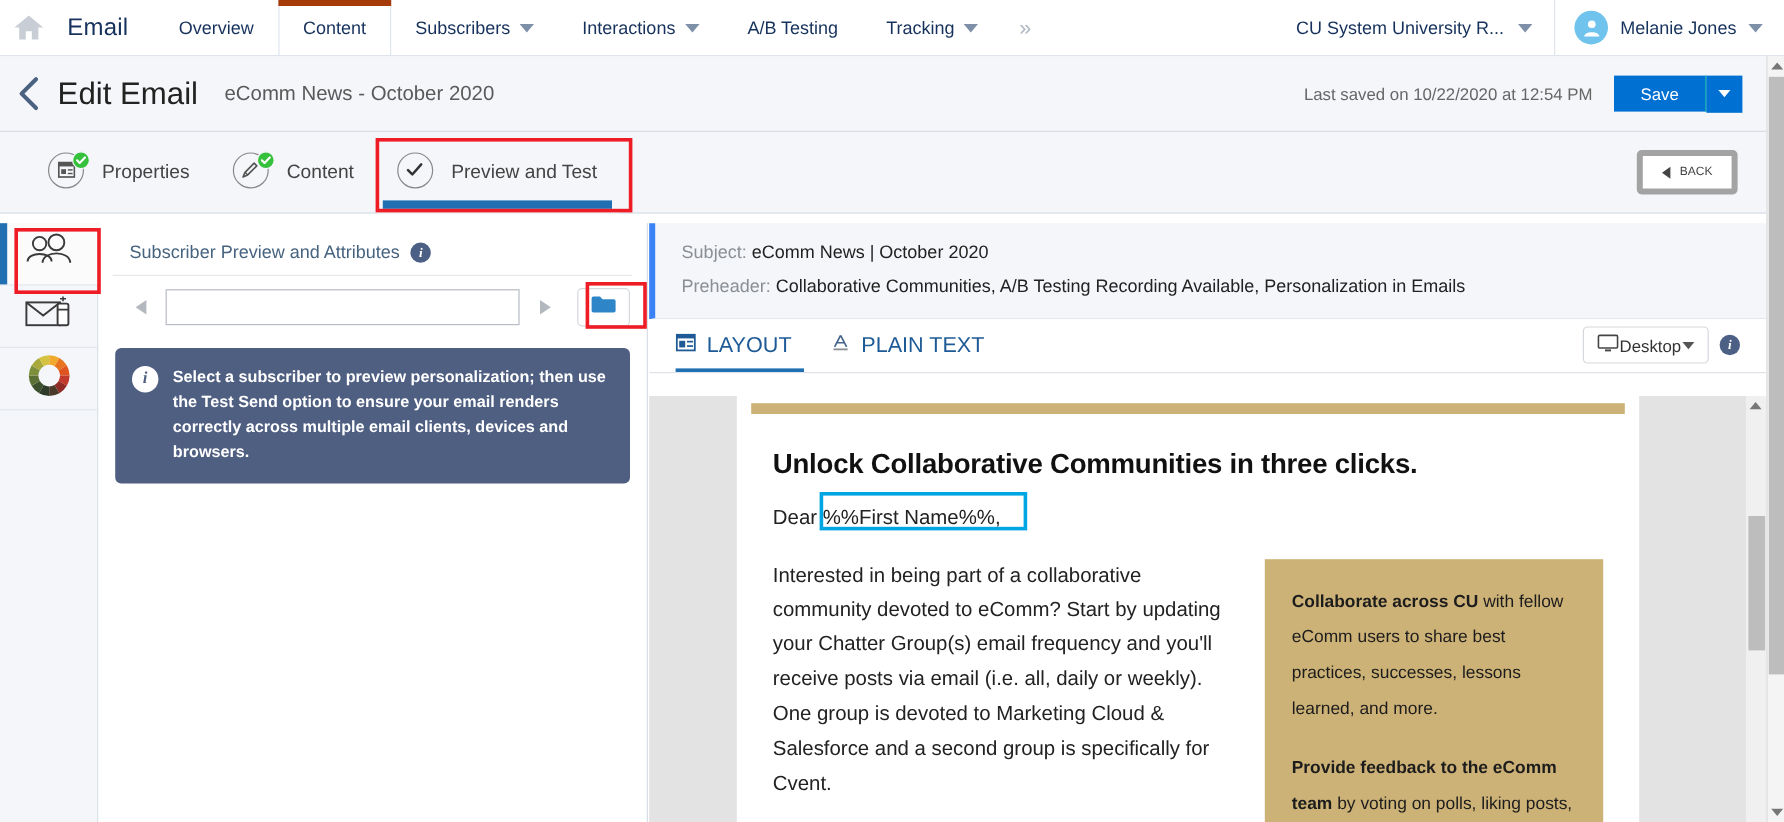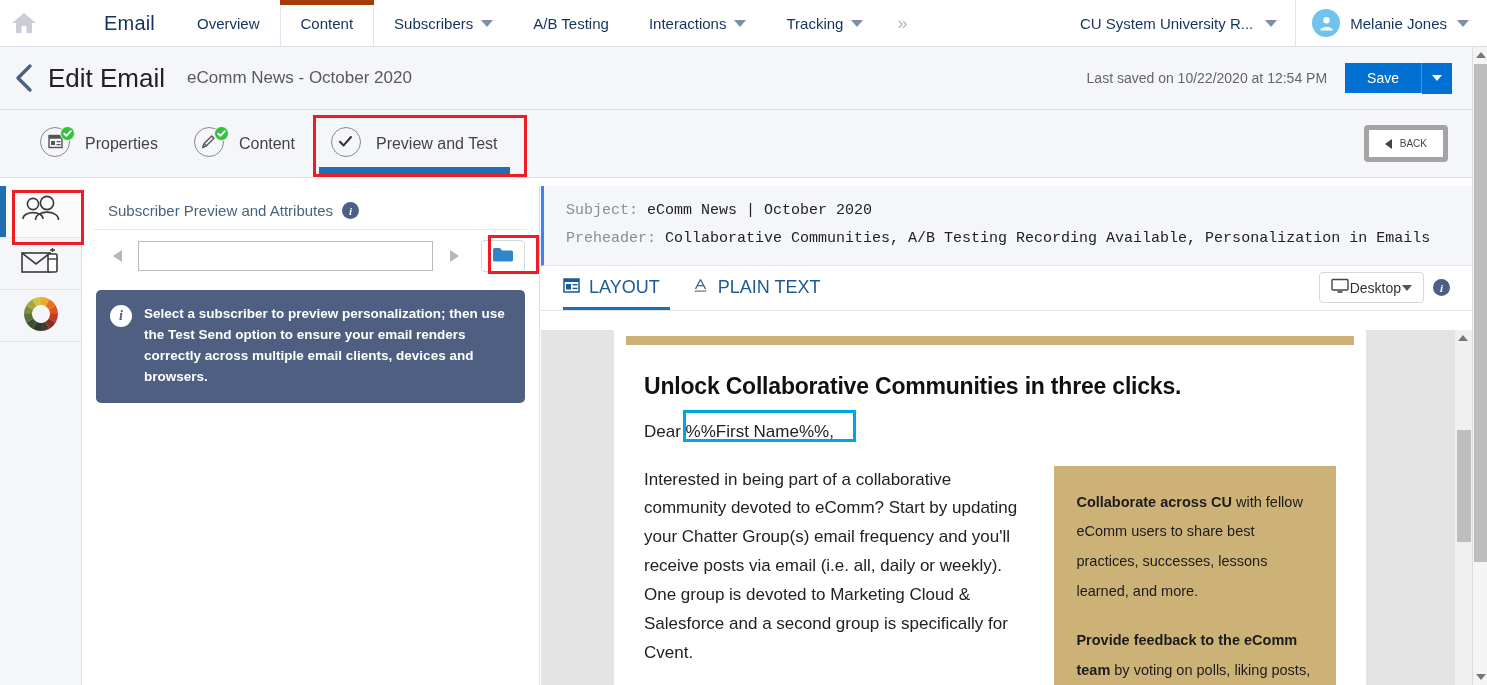--- a/index.html
+++ b/index.html
@@ -16,21 +16,21 @@
     background: #ffffff; border-bottom: 1px solid #d8dde6;
     display: flex; align-items: stretch;
   }
   .home-cell {
     width: 48px; display: flex; align-items: center; justify-content: center;
   }
   .home-icon { width: 26px; height: 24px; position: relative; }
   .home-icon svg { display: block; }
   .app-name {
     display: flex; align-items: center; padding: 0 22px 0 8px;
-    font-size: 20px; color: #16325c; letter-spacing: .2px; margin-left: 48px;
+    font-size: 20px; color: #16325c; letter-spacing: .2px;
   }
   .nav-items { display: flex; align-items: stretch; }
   .nav-item {
     position: relative;
     display: flex; align-items: center; gap: 8px;
     padding: 0 20px;
     font-size: 15px; color: #16325c; white-space: nowrap;
     cursor: pointer;
   }
   .nav-item.active {
@@ -206,22 +206,21 @@
     color: #ffffff; font-size: 13.5px; font-weight: bold; line-height: 1.55;
   }
 
   
   .preview {
     position: absolute; left: 541px; top: 186px; width: 931px; height: 499px;
     background: #ffffff;
   }
   .meta {
     background: #f4f6f9; padding: 11px 22px 12px 22px; border-bottom: 1px solid #e4e7ec;
-    border-left: 3px solid #3b82f6;
-    font-family: Liberation Mono, monospace;
+    border-left: 5px solid #3b82f6;
   }
   .meta-row { font-size: 15px; color: #222; line-height: 1.85; }
   .meta-label { color: #8a8f96; }
   .tabs {
     display: flex; align-items: center; padding: 0 22px;
     border-bottom: 1px solid #dfe3e8; height: 45px; background: #fff;
   }
   .tab {
     display: flex; align-items: center; gap: 9px; height: 45px;
     font-size: 18px; color: #1d5a96; cursor: pointer; position: relative;
@@ -311,25 +310,25 @@
       <span>Overview</span>
     </div>
     <div class="nav-item active">
       <span>Content</span>
     </div>
     <div class="nav-item">
       <span>Subscribers</span>
       <span class="caret-down"></span>
     </div>
     <div class="nav-item">
-      <span>A/B Testing</span>
-    </div>
-    <div class="nav-item">
       <span>Interactions</span>
       <span class="caret-down"></span>
+    </div>
+    <div class="nav-item">
+      <span>A/B Testing</span>
     </div>
     <div class="nav-item">
       <span>Tracking</span>
       <span class="caret-down"></span>
     </div>
     <div class="chev-more">»</div>
   </div>
 
   <div class="nav-right">
     <div class="account-sel">

